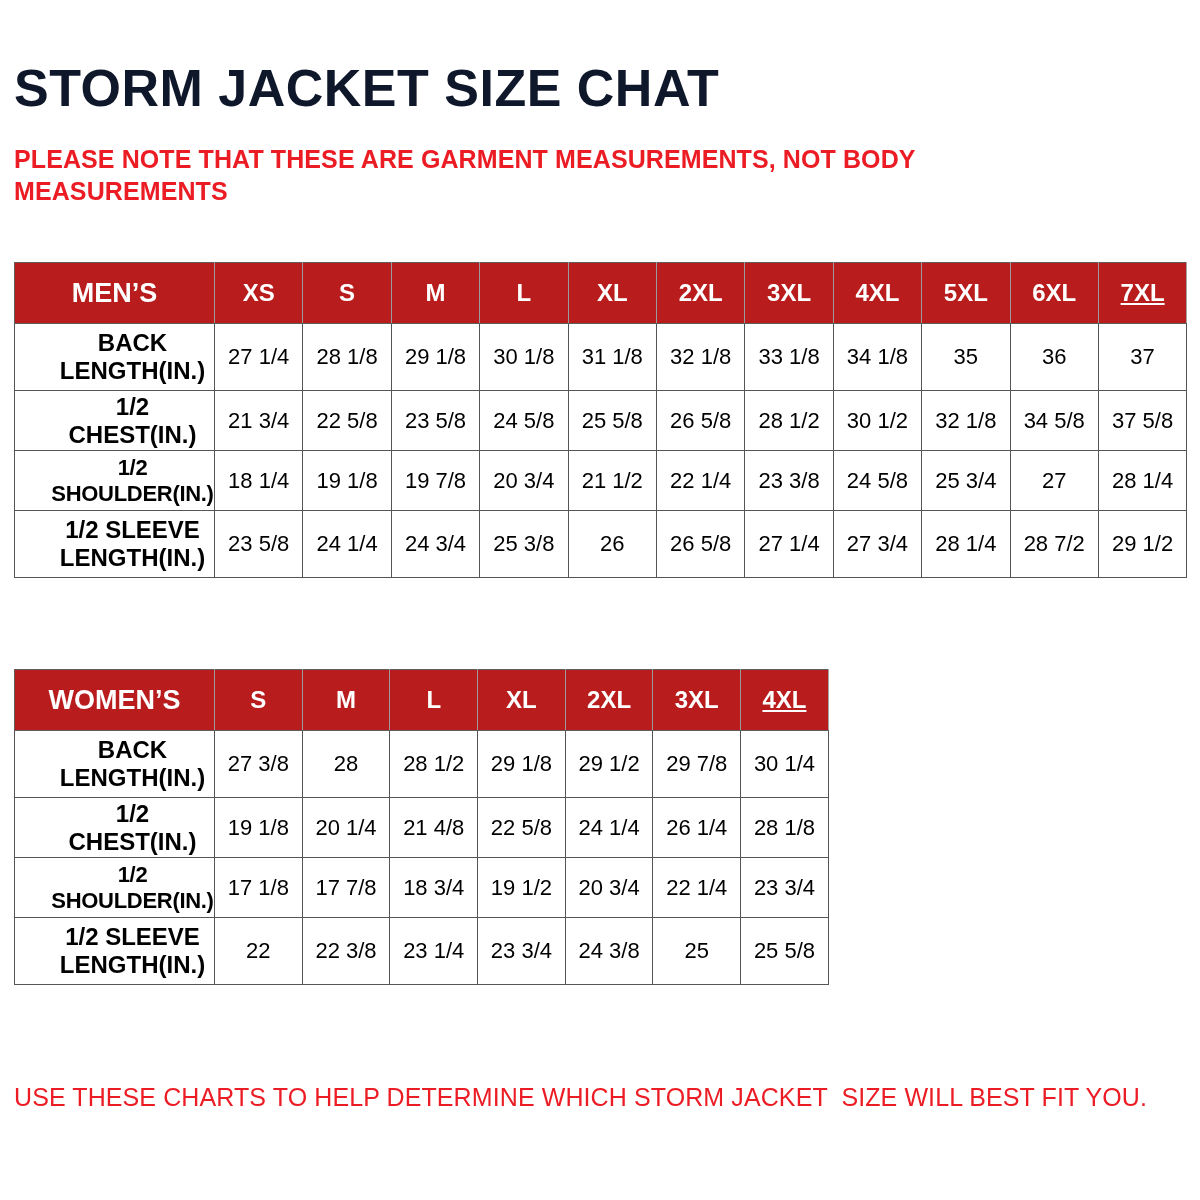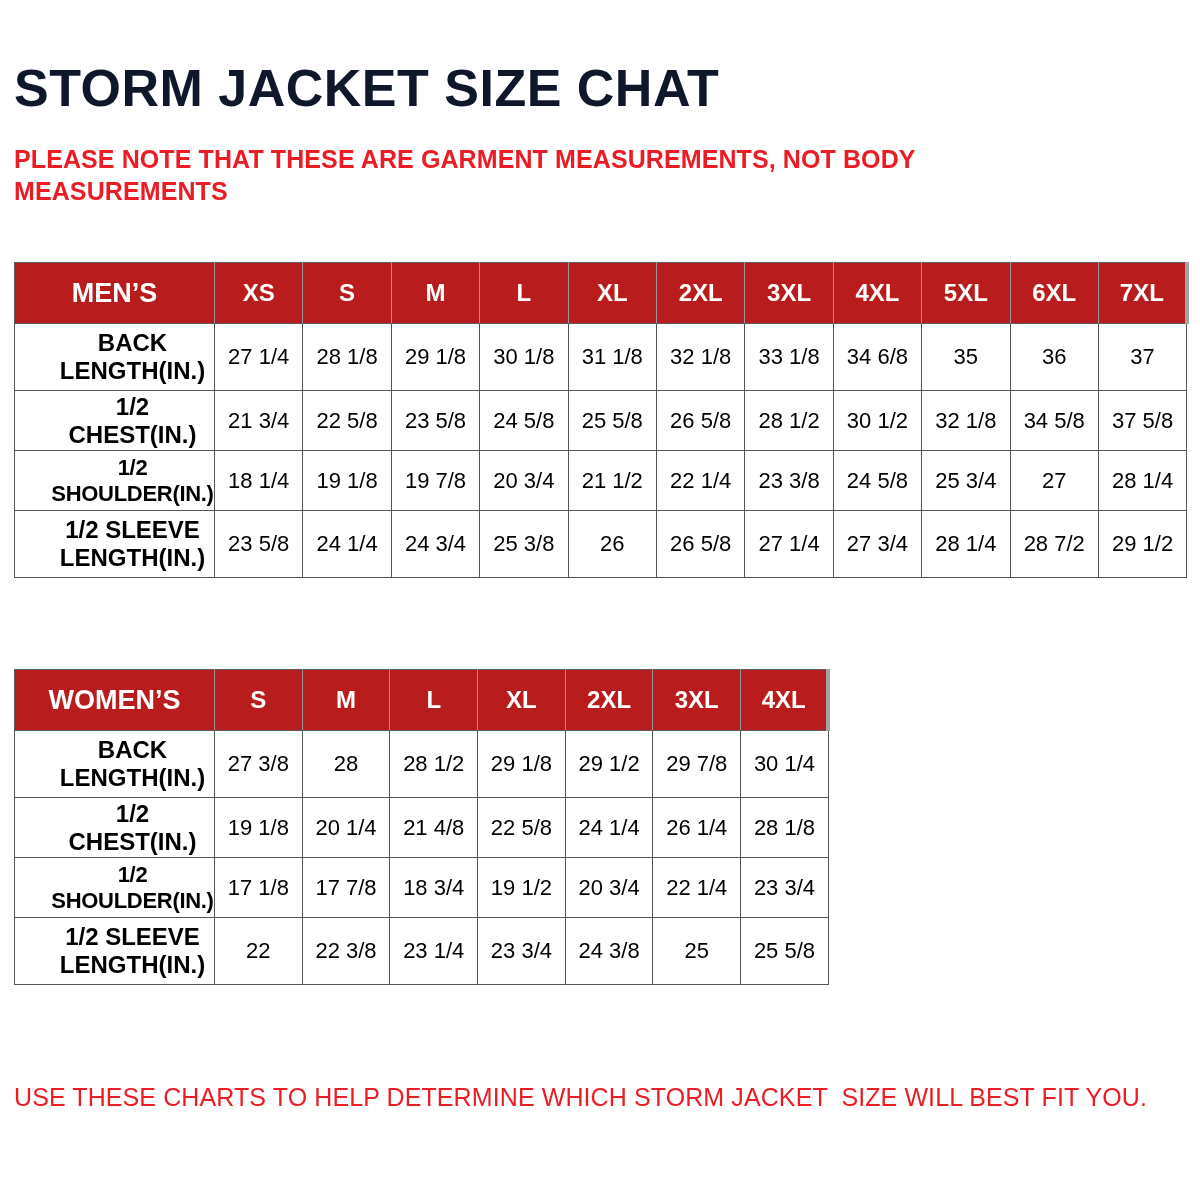--- a/index.html
+++ b/index.html
@@ -74,21 +74,22 @@
     height: 60px;
     border-color: #9a9a9a;
     border-top: 1px solid #5d5d5d;
     border-bottom: 1px solid #5d5d5d;
   }
   .size-table thead th:first-child {
     font-size: 27px;
     border-left: 1px solid #5d5d5d;
   }
   .size-table thead th:last-child {
-    border-right: 4px solid #a3a3a3;
+    border-right: 1px solid #a3a3a3;
+    text-decoration: underline;
   }
 
   .size-table tbody td {
     background: #ffffff;
     color: #000000;
     font-size: 22px;
     border: 1px solid #555555;
     height: 59px;
     line-height: 1.16;
   }
@@ -166,21 +167,21 @@
   <tbody>
       <tr class="tall">
         <td><span>BACK</span><br><span>LENGTH(IN.)</span></td>
         <td>27 1/4</td>
         <td>28 1/8</td>
         <td>29 1/8</td>
         <td>30 1/8</td>
         <td>31 1/8</td>
         <td>32 1/8</td>
         <td>33 1/8</td>
-        <td>34 6/8</td>
+        <td>34 1/8</td>
         <td>35</td>
         <td>36</td>
         <td>37</td>
       </tr>
       <tr>
         <td>1/2 CHEST(IN.)</td>
         <td>21 3/4</td>
         <td>22 5/8</td>
         <td>23 5/8</td>
         <td>24 5/8</td>

